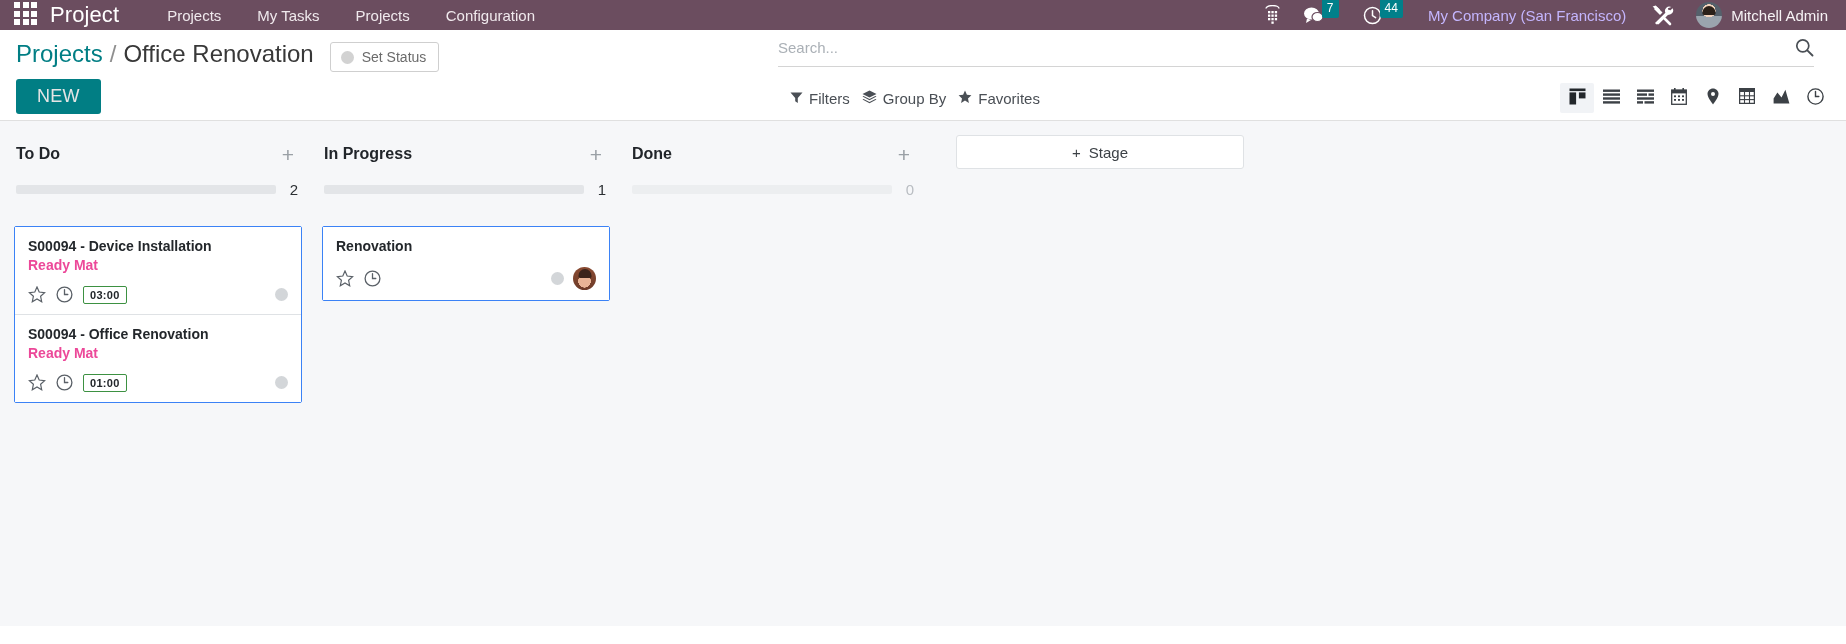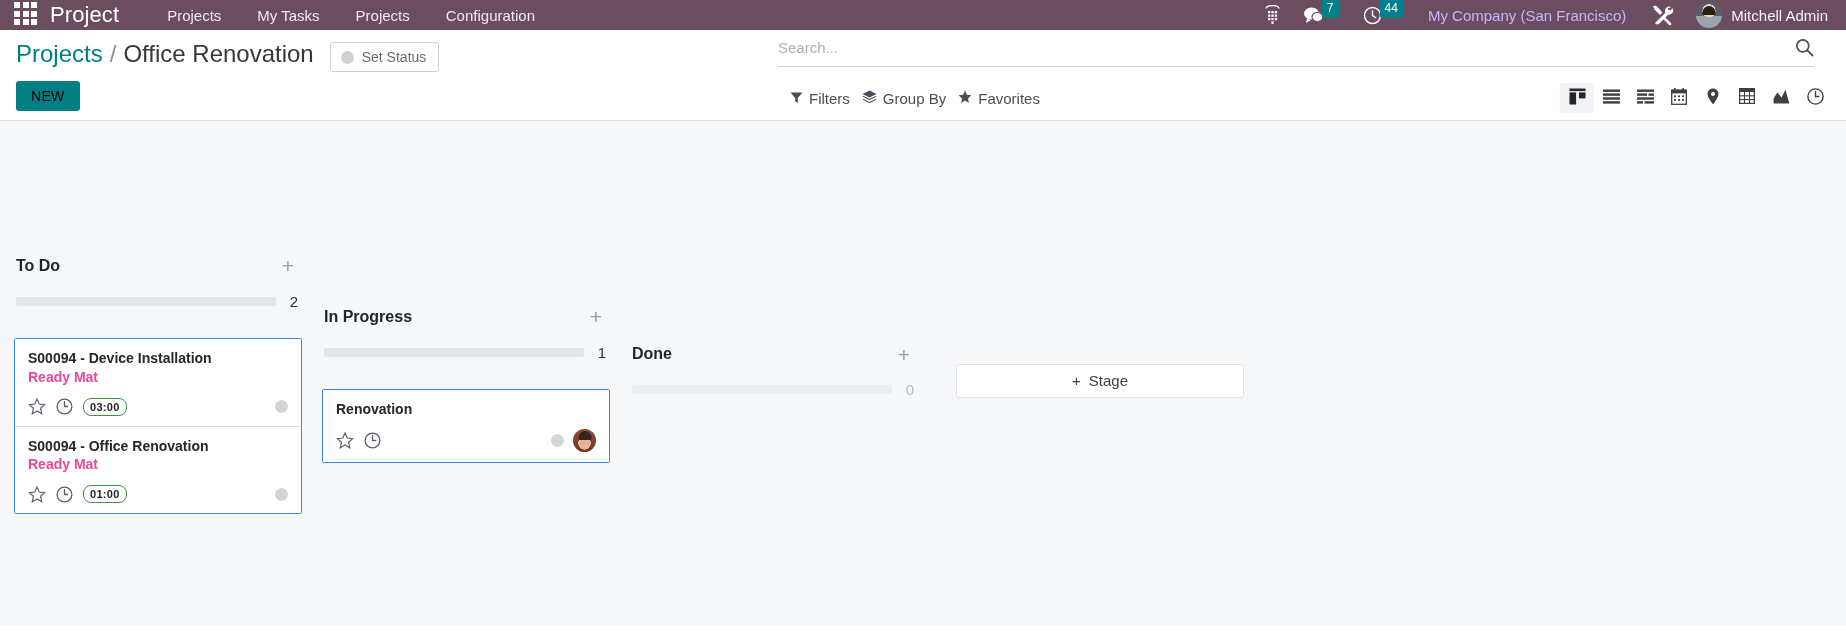--- a/index.html
+++ b/index.html
@@ -159,24 +159,24 @@
   .search-mag { cursor: pointer; display: flex; align-items: center; padding-left: 8px; }
 
   .cp-bottom {
     display: flex; align-items: center;
     padding: 0 14px 0 16px;
     height: 44px;
     position: relative;
   }
   .new-btn {
     background: #017e84;
-    color: #000000;
+    color: #e5e5e5;
     border: none;
-    font-size: 14px;
-    padding: 7px 15px;
+    font-size: 18px;
+    padding: 7px 21px;
     border-radius: 3px;
     cursor: pointer;
     font-family: "Liberation Sans", sans-serif;
     letter-spacing: .3px;
     margin-top: -4px;
   }
   .filter-group {
     position: absolute;
     left: 790px;
     display: flex; align-items: flex-end; gap: 12px;
@@ -196,21 +196,21 @@
     cursor: pointer; border-radius: 2px;
   }
   .view-btn.active { background: #f1f3f6; }
 
   
   .kanban {
     background: #f6f7f9;
     height: calc(644px - 46px - 93px);
     padding: 0 14px;
     display: flex;
-    align-items: center;
+    align-items: flex-start;
     gap: 0;
     overflow: hidden;
   }
   .column { width: 288px; flex: none; padding-top: 14px; }
   .col-head {
     display: flex; align-items: center;
     padding: 4px 4px 0 2px;
     height: 34px;
   }
   .col-title { font-size: 16px; font-weight: bold; color: #21252a; }
@@ -248,21 +248,21 @@
     display: flex; align-items: center; gap: 10px;
     margin-top: 11px;
   }
   .icon-btn { cursor: pointer; display: flex; align-items: center; }
   .time-badge {
     border: 1px solid #3d9142;
     color: #22262a;
     font-size: 11px;
     font-weight: bold;
     padding: 2px 6px;
-    border-radius: 8px;
+    border-radius: 2px;
     letter-spacing: .3px;
   }
   .card-right { margin-left: auto; display: flex; align-items: center; gap: 9px; }
   .state-dot {
     width: 13px; height: 13px; border-radius: 50%;
     background: #d3d6d9; cursor: pointer; flex: none;
   }
   .avatar-card {
     width: 23px; height: 23px; border-radius: 50%;
     flex: none;

